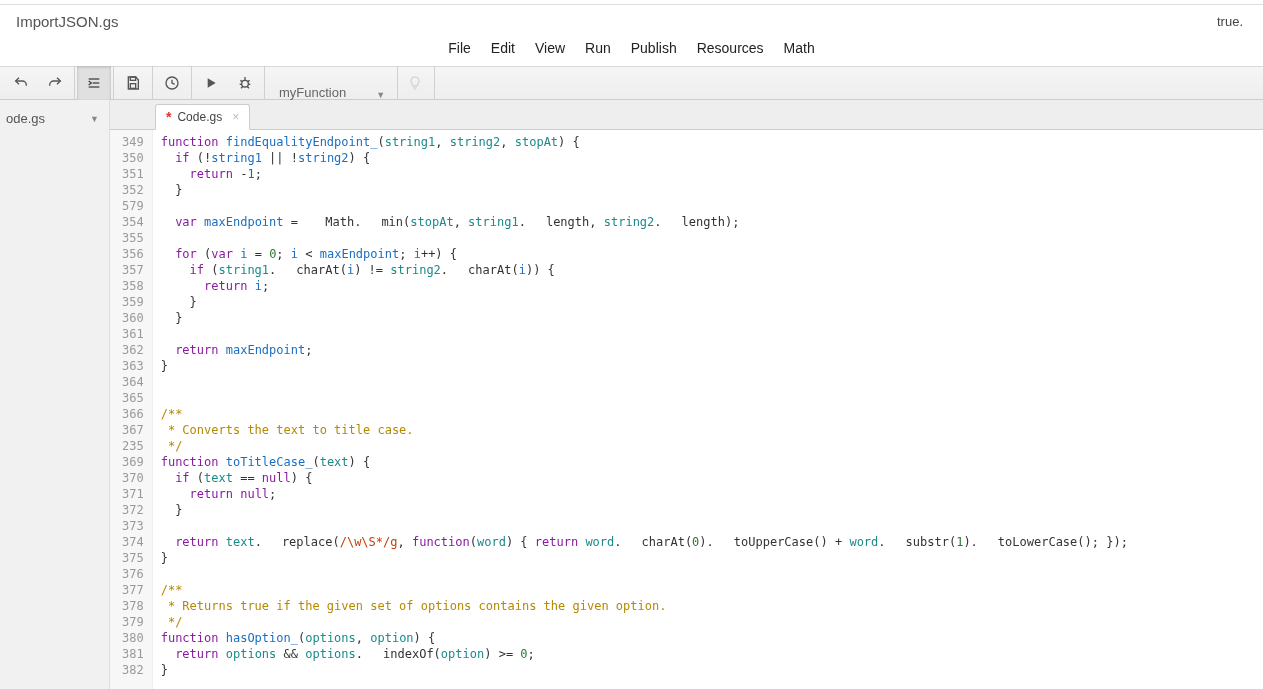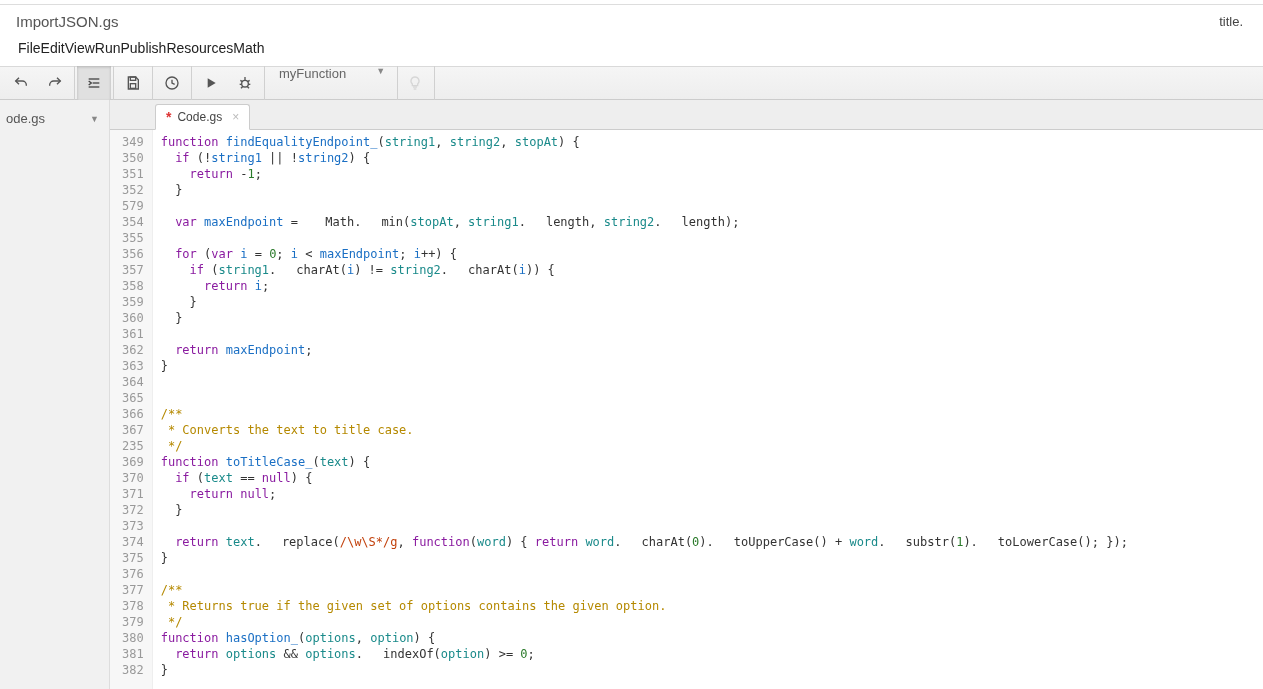--- a/index.html
+++ b/index.html
@@ -1,29 +1,29 @@
 <!DOCTYPE html>
 <html><head>
 <meta charset="utf-8">
 <style>
 * { margin:0; padding:0; box-sizing:border-box; }
 body { font-family: Arial, sans-serif; font-size:13px; background:#fff; color:#333; overflow:hidden; }
 .top-line { height:5px; border-bottom:1px solid #ddd; }
 .header { display:flex; align-items:center; padding:8px 16px 2px 16px; }
 .header-title { font-size:15px; color:#555; flex:0 0 auto; }
 .user { margin-left:auto; font-size:13px; color:#444; padding-right:4px;}
-.menubar { display:flex; padding:8px 18px 10px 18px; font-size:14px; color:#222; }
+.menubar { display:flex; gap:20px; padding:8px 18px 10px 18px; font-size:14px; color:#222;justify-content:center; }
 .menubar span { cursor:pointer; }
 .toolbar { height:34px; background:linear-gradient(#f5f5f5,#eee); border-top:1px solid #d9d9d9; border-bottom:1px solid #ccc; display:flex; align-items:center; padding:0 4px; }
 .tb-group { display:flex; align-items:center; height:100%; }
 .tb-btn { width:34px; height:34px; display:flex; align-items:center; justify-content:center; cursor:pointer; color:#555;}
 .tb-btn svg { width:16px; height:16px; }
 .tb-btn.active { background:#e0e0e0; box-shadow: inset 0 1px 3px rgba(0,0,0,.2);}
 .tb-sep { width:1px; height:34px; background:#d0d0d0; margin:0 2px;}
-.tb-select { display:flex; align-items:flex-start; padding:0 12px; height:34px; cursor:pointer; color:#666; font-size:13px; border-right:1px solid #d0d0d0; min-width:130px; justify-content:space-between;}
+.tb-select { display:flex; align-items:flex-end; padding:0 12px; height:34px; cursor:pointer; color:#666; font-size:13px; border-right:1px solid #d0d0d0; min-width:130px; justify-content:space-between;}
 .tb-select .arrow { font-size:9px; color:#888; margin-left:30px;}
 .pale { opacity:.4; }
 .workspace { display:flex; height:calc(100vh - 99px); }
 .sidebar { width:110px; background:#f1f1f1; border-right:1px solid #ddd; padding-top:5px;}
 .side-item { display:flex; align-items:center; justify-content:space-between; padding:6px 10px 6px 6px; font-size:13px; color:#555; cursor:pointer;}
 .side-item .arrow { font-size:9px; color:#888;}
 .editor-area { flex:1; display:flex; flex-direction:column; background:#eee; }
 .tab-row { height:30px; background:#eee; border-bottom:1px solid #ccc; display:flex; align-items:flex-end; padding-left:45px;}
 .tab { background:#fff; border:1px solid #ccc; border-bottom:1px solid #fff; border-radius:3px 3px 0 0; padding:5px 10px 5px 10px; font-size:12px; color:#444; display:flex; align-items:center; gap:6px; position:relative; top:1px; cursor:pointer;}
 .tab .dirty { color:#d33; font-size:14px; font-weight:bold; line-height:10px;}
@@ -44,21 +44,21 @@
 .cmt { color:#b58900; }
 .pale svg { opacity:.55;}
 </style>
 </head>
 <body>
 
 <div class="top-line"></div>
 
 <div class="header">
   <div class="header-title">ImportJSON.gs</div>
-  <div class="user">title.</div>
+  <div class="user">true.</div>
 </div>
 
 <div class="menubar">
   <span>File</span>
   <span>Edit</span>
   <span>View</span>
   <span>Run</span>
   <span>Publish</span>
   <span>Resources</span>
   <span>Math</span>

